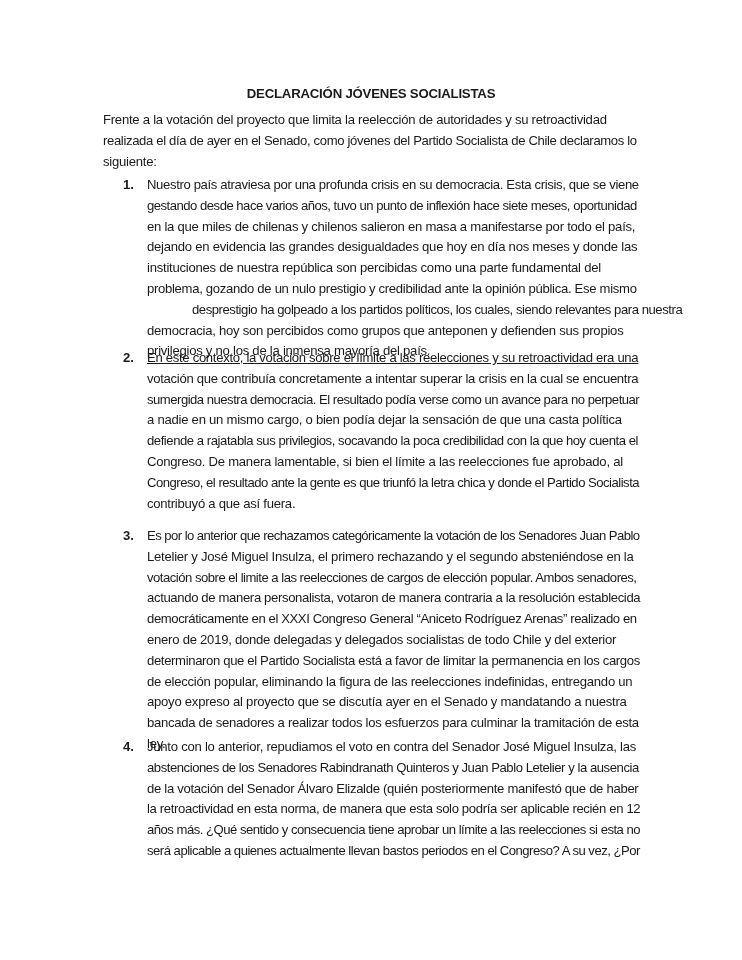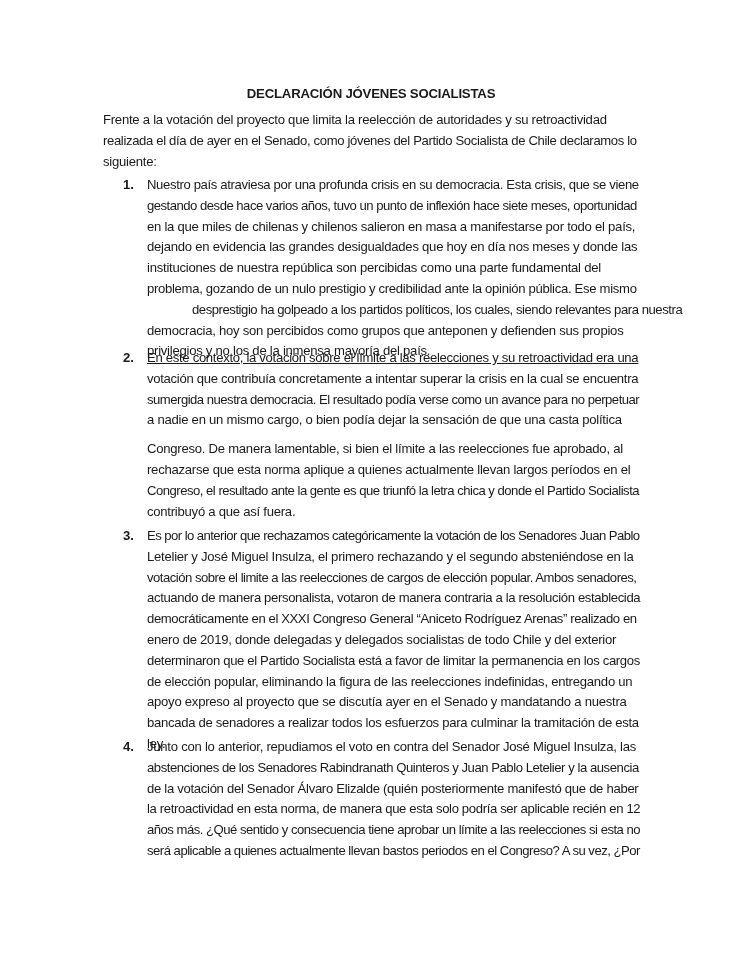--- a/index.html
+++ b/index.html
@@ -112,22 +112,22 @@
     </div>
   </div>
 
   <div class="item item-2">
     <span class="item-num">2.</span>
     <div class="item-body">
       <span class="line" style="white-space: nowrap; letter-spacing: -0.3px; text-align-last: left; text-align: left; text-decoration: underline;">En este contexto, la votación sobre el límite a las reelecciones y su retroactividad era una</span>
       <span class="line" style="white-space: nowrap; letter-spacing: -0.3px; text-align-last: left; text-align: left;">votación que contribuía concretamente a intentar superar la crisis en la cual se encuentra</span>
       <span class="line" style="white-space: nowrap; letter-spacing: -0.5px; text-align-last: left; text-align: left;">sumergida nuestra democracia. El resultado podía verse como un avance para no perpetuar</span>
       <span class="line" style="white-space: nowrap; text-align-last: left; text-align: left;">a nadie en un mismo cargo, o bien podía dejar la sensación de que una casta política</span>
-      <span class="line" style="white-space: nowrap; text-align-last: left; text-align: right; margin-top: 8px;">Congreso. De manera lamentable, si bien el límite a las reelecciones fue aprobado, al</span>
-      <span class="line" style="white-space: nowrap; text-align-last: left; text-align: left;">rechazarse que esta norma aplique a quienes actualmente llevan largos períodos en el</span>
+      <span class="line" style="white-space: nowrap; letter-spacing: -0.45px; text-align-last: left; text-align: left;">defiende a rajatabla sus privilegios, socavando la poca credibilidad con la que hoy cuenta el</span>
+      <span class="line" style="white-space: nowrap; text-align-last: left; text-align: right;">Congreso. De manera lamentable, si bien el límite a las reelecciones fue aprobado, al</span>
       <span class="line" style="white-space: nowrap; letter-spacing: -0.5px; text-align-last: left; text-align: left;">Congreso, el resultado ante la gente es que triunfó la letra chica y donde el Partido Socialista</span>
       <span class="line last" style="white-space: nowrap;">contribuyó a que así fuera.</span>
     </div>
   </div>
 
   <div class="item item-3">
     <span class="item-num">3.</span>
     <div class="item-body">
       <span class="line" style="white-space: nowrap; letter-spacing: -0.55px; text-align-last: left; text-align: left;">Es por lo anterior que rechazamos categóricamente la votación de los Senadores Juan Pablo</span>
       <span class="line" style="white-space: nowrap; text-align-last: left; text-align: left;">Letelier y José Miguel Insulza, el primero rechazando y el segundo absteniéndose en la</span>

